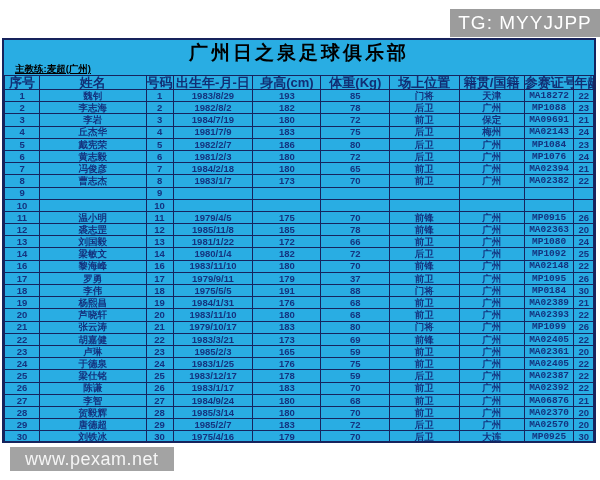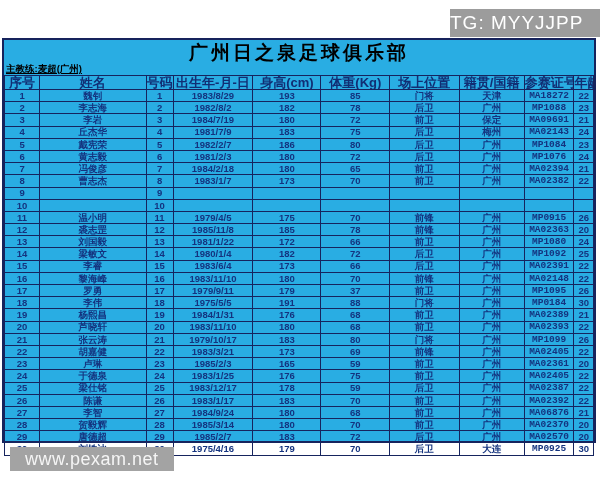--- a/index.html
+++ b/index.html
@@ -5,34 +5,34 @@
   html,body{margin:0;padding:0;}
   body{
     width:600px;height:480px;position:relative;overflow:hidden;
     background:#ffffff;
     font-family:"Liberation Sans", sans-serif;
   }
   
   .tg-box{
     position:absolute;top:9px;right:0px;width:150px;height:28px;
     background:#9c9c9c;color:#ffffff;
-    font-size:19px;line-height:28px;text-align:left;letter-spacing:1px;
+    font-size:19px;line-height:28px;text-align:center;letter-spacing:1px;
   }
   
   .sheet{
     position:absolute;left:2px;top:38px;width:594px;height:405px;
     background:#29ade3;
     border:2px solid #16235c;box-sizing:border-box;
   }
   .sheet-title{
     height:23px;line-height:25px;text-align:center;
     font-size:19px;font-weight:bold;color:#000000;letter-spacing:3px;
   }
   .coach-line{
-    height:12px;line-height:11px;padding-left:2px;
+    height:12px;line-height:11px;padding-left:11px;
     font-size:9.5px;font-weight:bold;color:#000000;
   }
   .coach-line span{text-decoration:underline;}
   table.roster{
     width:100%;border-collapse:collapse;table-layout:fixed;
   }
   table.roster th, table.roster td{
     border:1px solid #16245e;
     padding:0;margin:0;overflow:hidden;white-space:nowrap;
     text-align:center;vertical-align:middle;
@@ -250,32 +250,20 @@
           <td class="c2 w2">14</td>
           <td class="c3 w3">1980/1/4</td>
           <td class="c4 w4">182</td>
           <td class="c5 w5">72</td>
           <td class="c6 w6">后卫</td>
           <td class="c7 w7">广州</td>
           <td class="c8 w8">MP1092</td>
           <td class="c9 w9">25</td>
         </tr>
         <tr>
-          <td class="c0 w0">15</td>
-          <td class="c1 w1">李睿</td>
-          <td class="c2 w2">15</td>
-          <td class="c3 w3">1983/6/4</td>
-          <td class="c4 w4">173</td>
-          <td class="c5 w5">66</td>
-          <td class="c6 w6">后卫</td>
-          <td class="c7 w7">广州</td>
-          <td class="c8 w8">MA02391</td>
-          <td class="c9 w9">22</td>
-        </tr>
-        <tr>
           <td class="c0 w0">16</td>
           <td class="c1 w1">黎海峰</td>
           <td class="c2 w2">16</td>
           <td class="c3 w3">1983/11/10</td>
           <td class="c4 w4">180</td>
           <td class="c5 w5">70</td>
           <td class="c6 w6">前锋</td>
           <td class="c7 w7">广州</td>
           <td class="c8 w8">MA02148</td>
           <td class="c9 w9">22</td>

